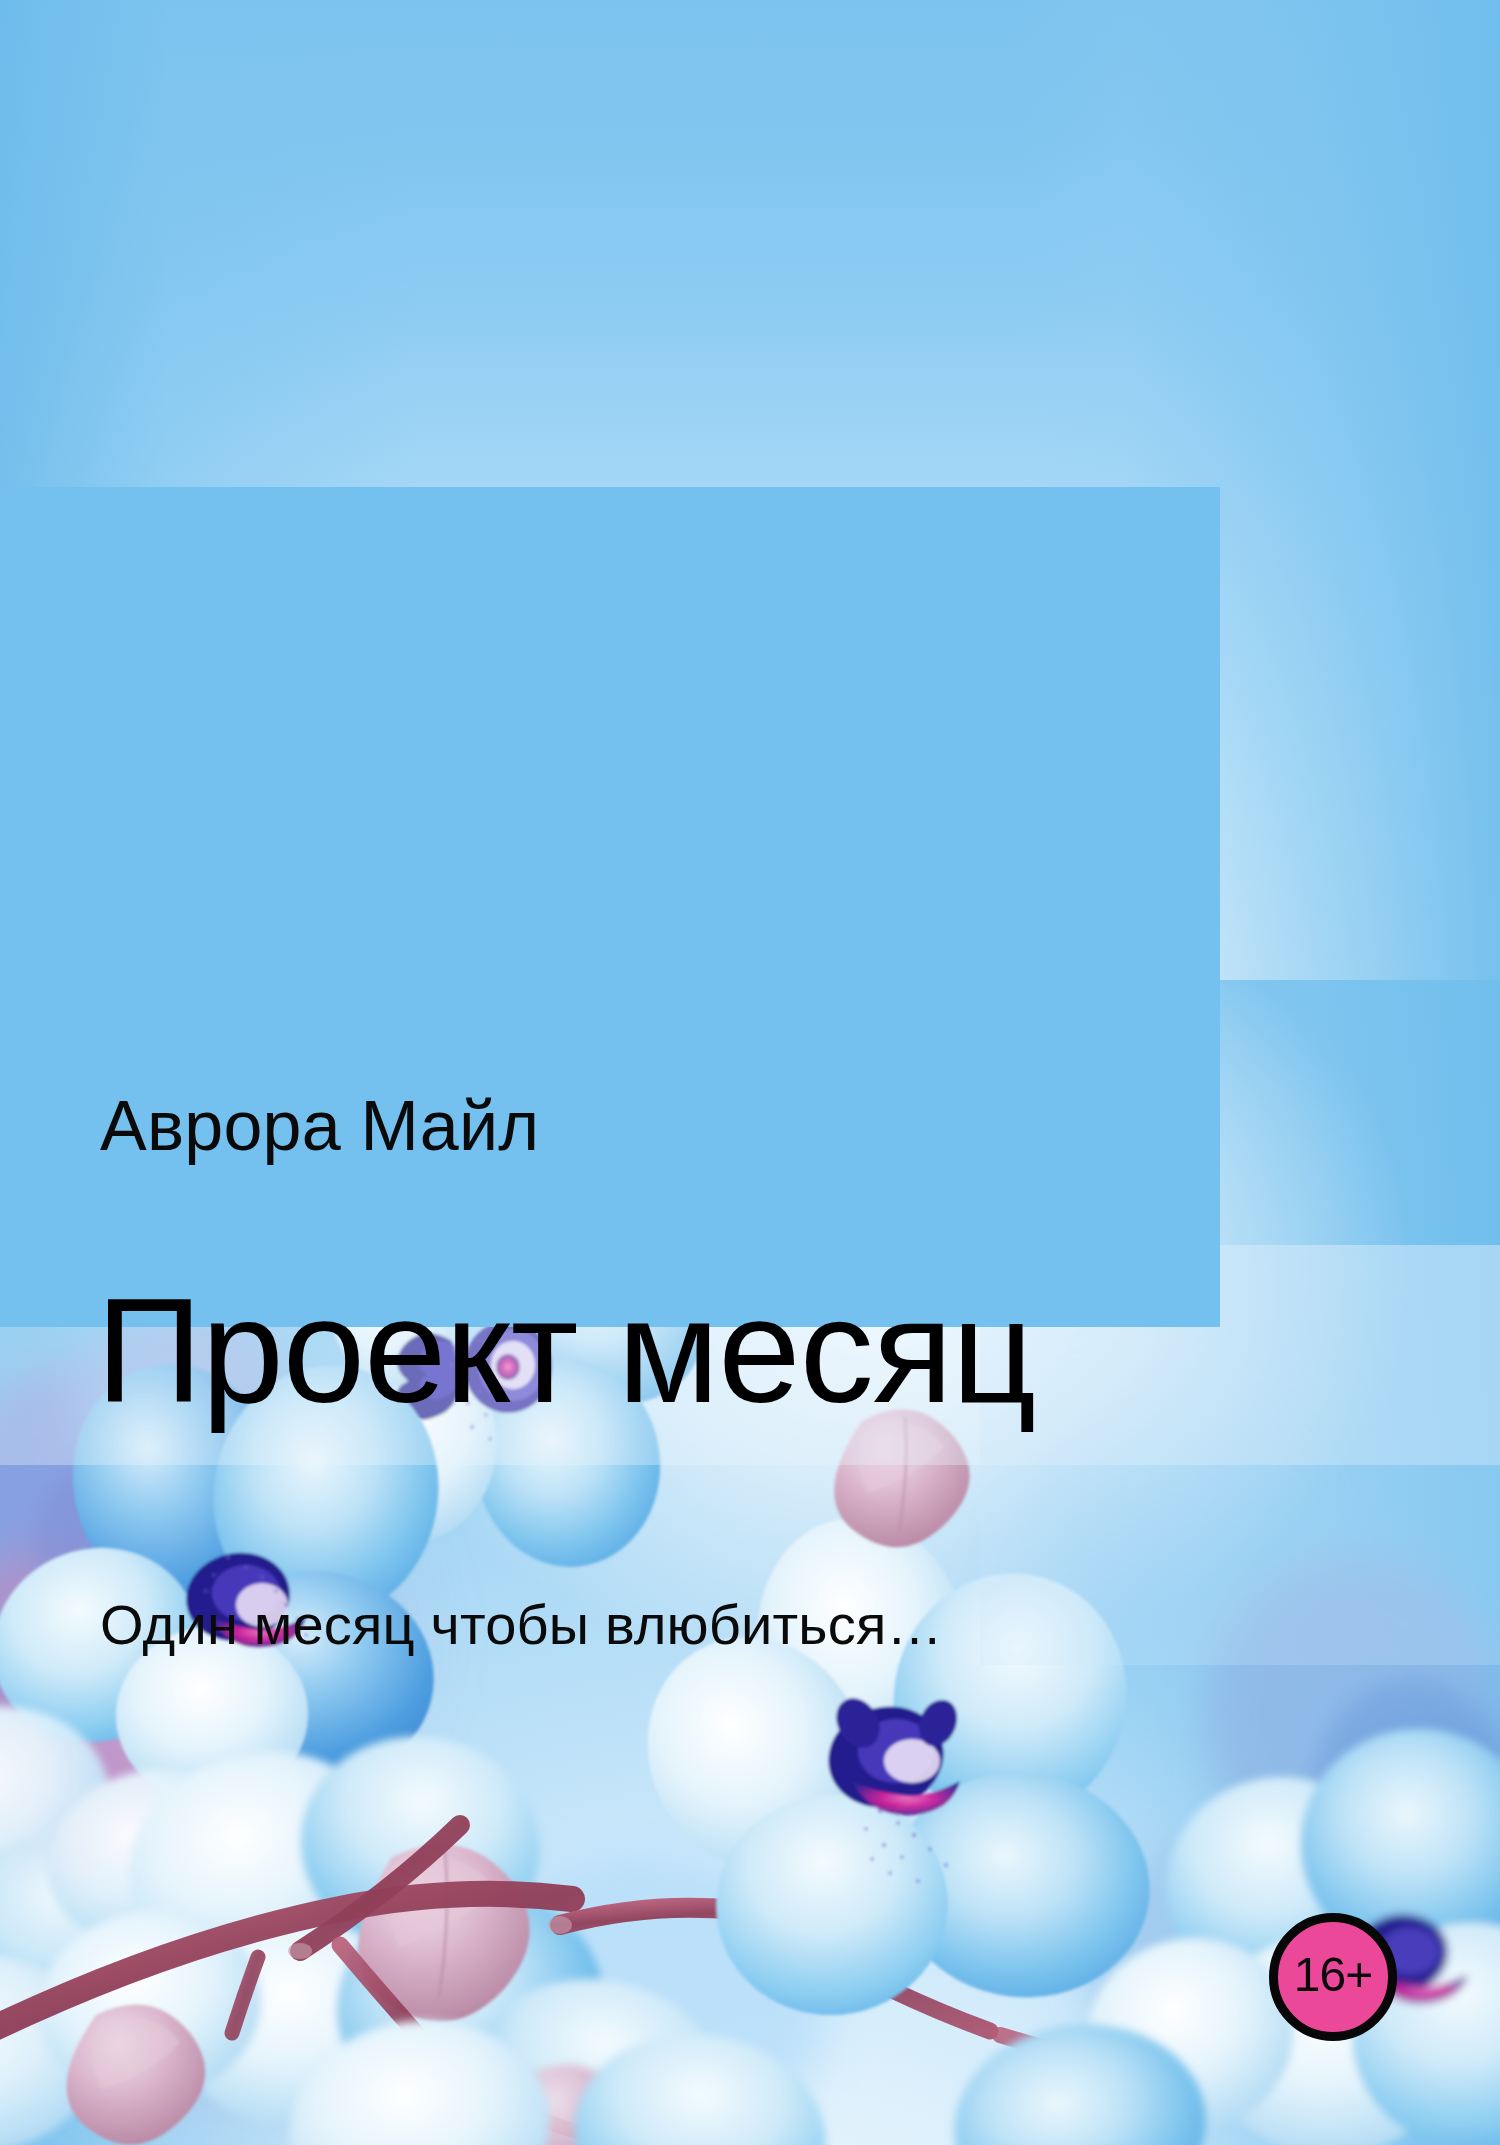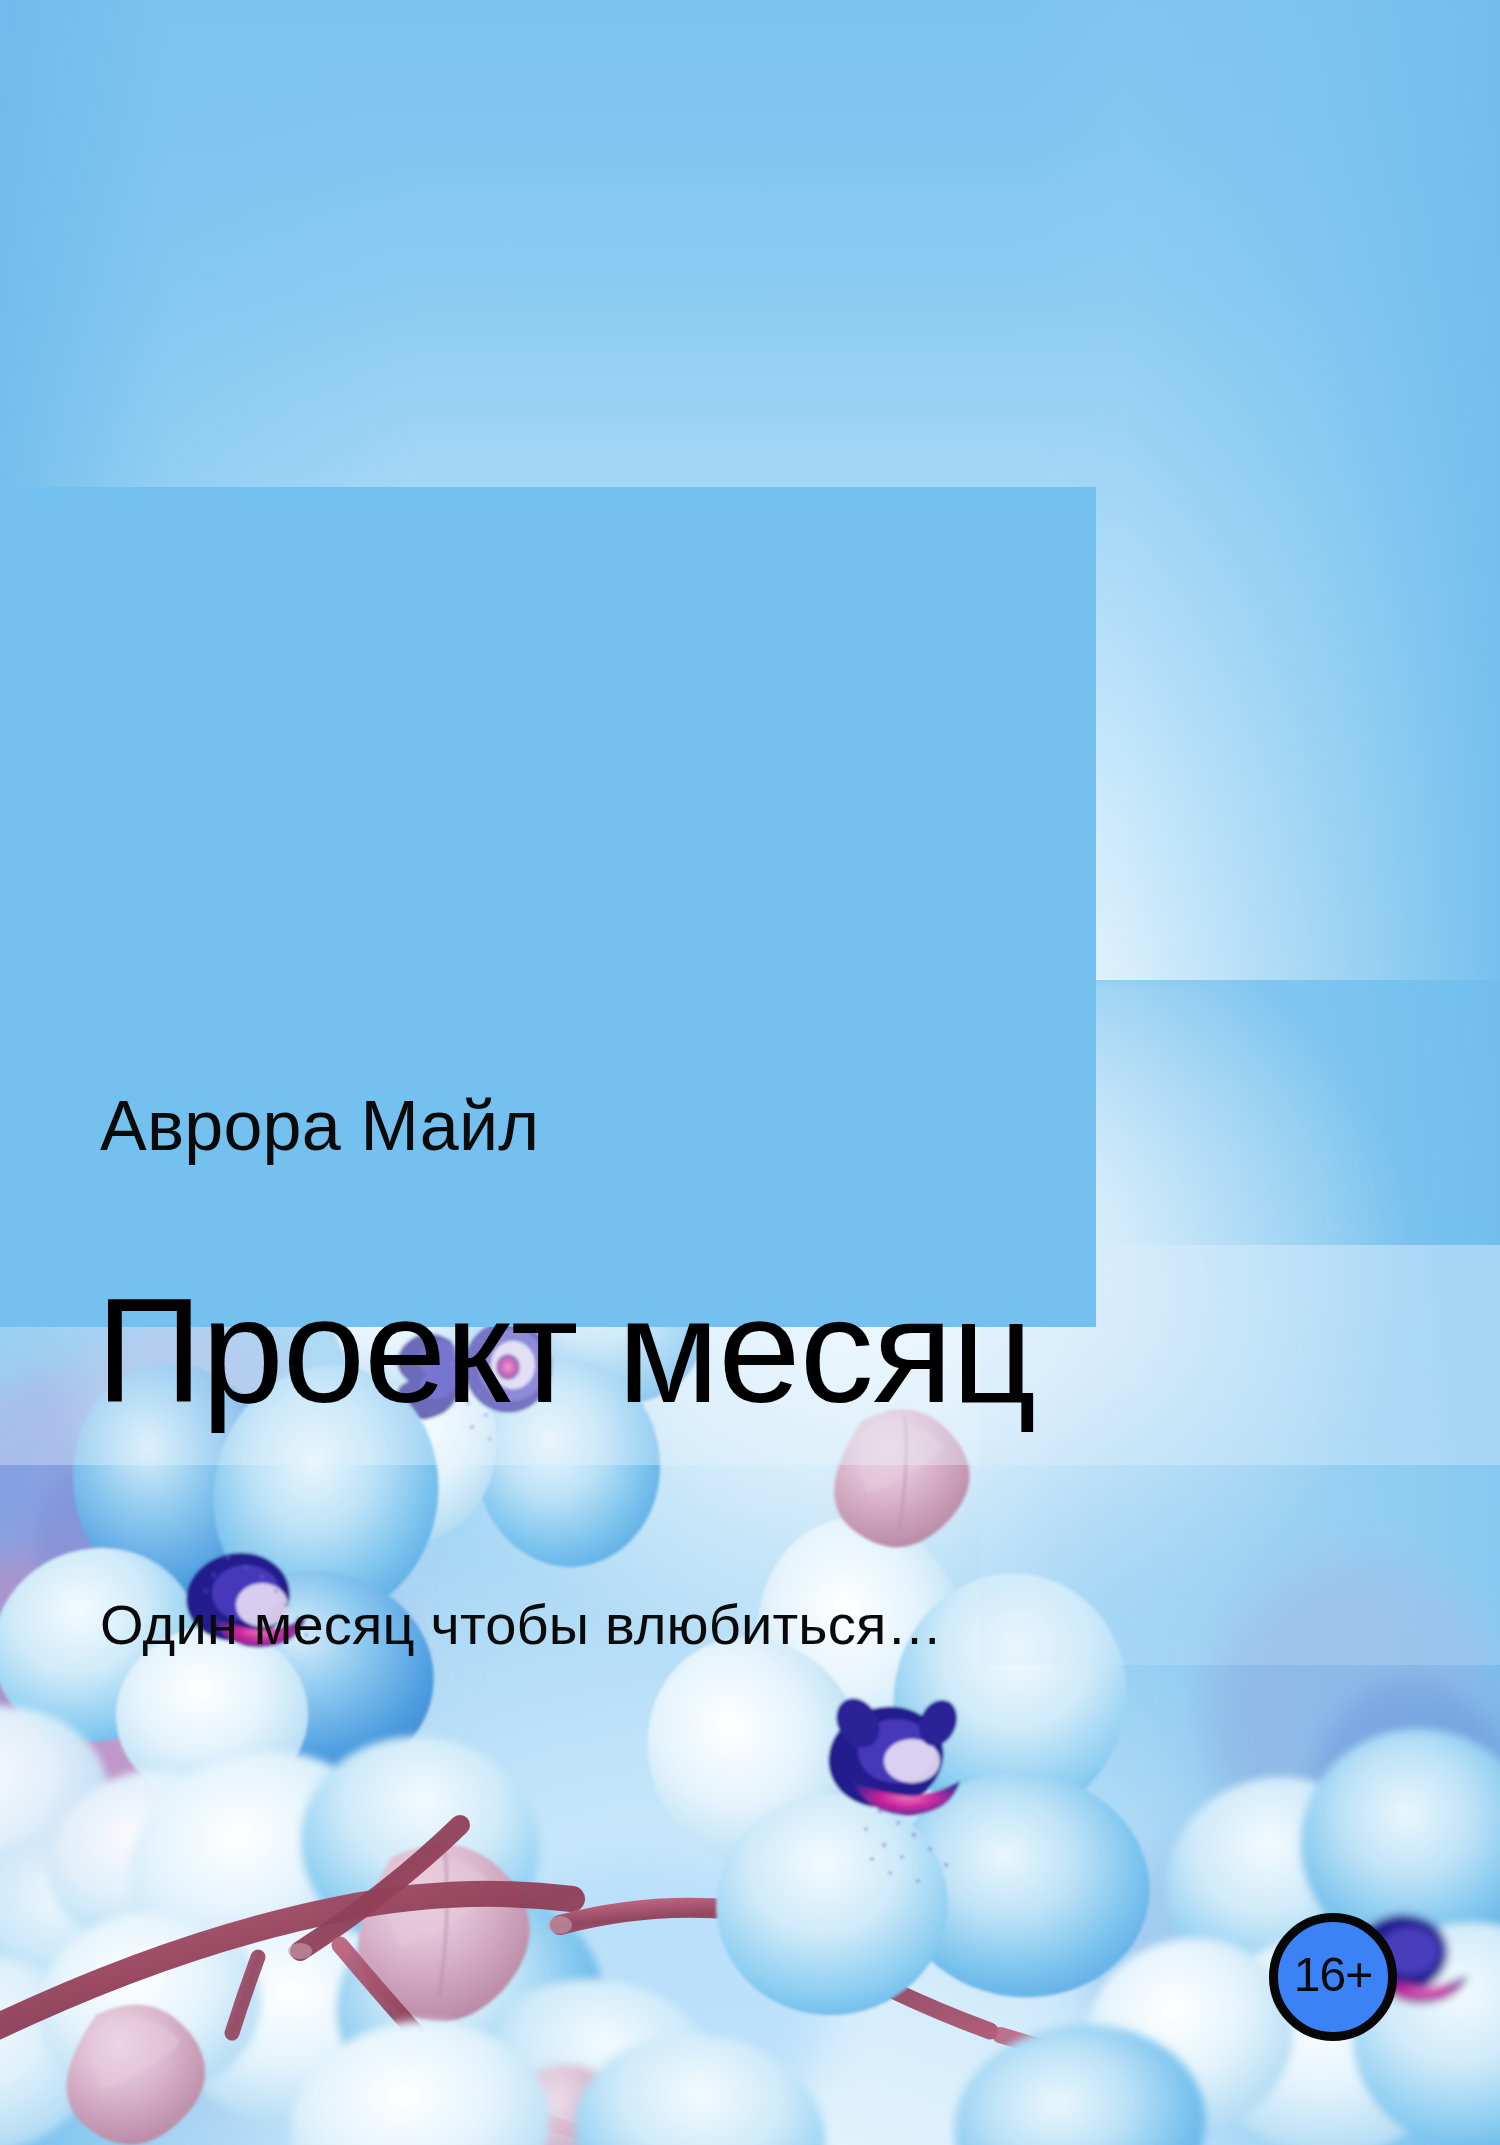--- a/index.html
+++ b/index.html
@@ -87,21 +87,21 @@
     left: 0; right: 0; bottom: 0;
     height: 900px;
   }
   .orchids svg { display: block; width: 1500px; height: 900px; }
 
   
   .title-panel {
     position: absolute;
     left: 0;
     top: 487px;
-    width: 1096px;
+    width: 1220px;
     height: 840px;
     background: #74c0ef;
   }
   .author {
     position: absolute;
     left: 100px;
     top: 604px;
     font-size: 70px;
     line-height: 1;
     font-weight: 400;
@@ -134,21 +134,21 @@
 
   
   .age-badge {
     position: absolute;
     left: 1269px;
     top: 1913px;
     width: 110px;
     height: 110px;
     border: 9px solid #070707;
     border-radius: 50%;
-    background: #3b82f6;
+    background: #ec4899;
     display: flex;
     align-items: center;
     justify-content: center;
   }
   .age-badge span {
     font-size: 48px;
     line-height: 1;
     color: #0b0b0b;
     font-weight: 400;
     letter-spacing: -1px;

